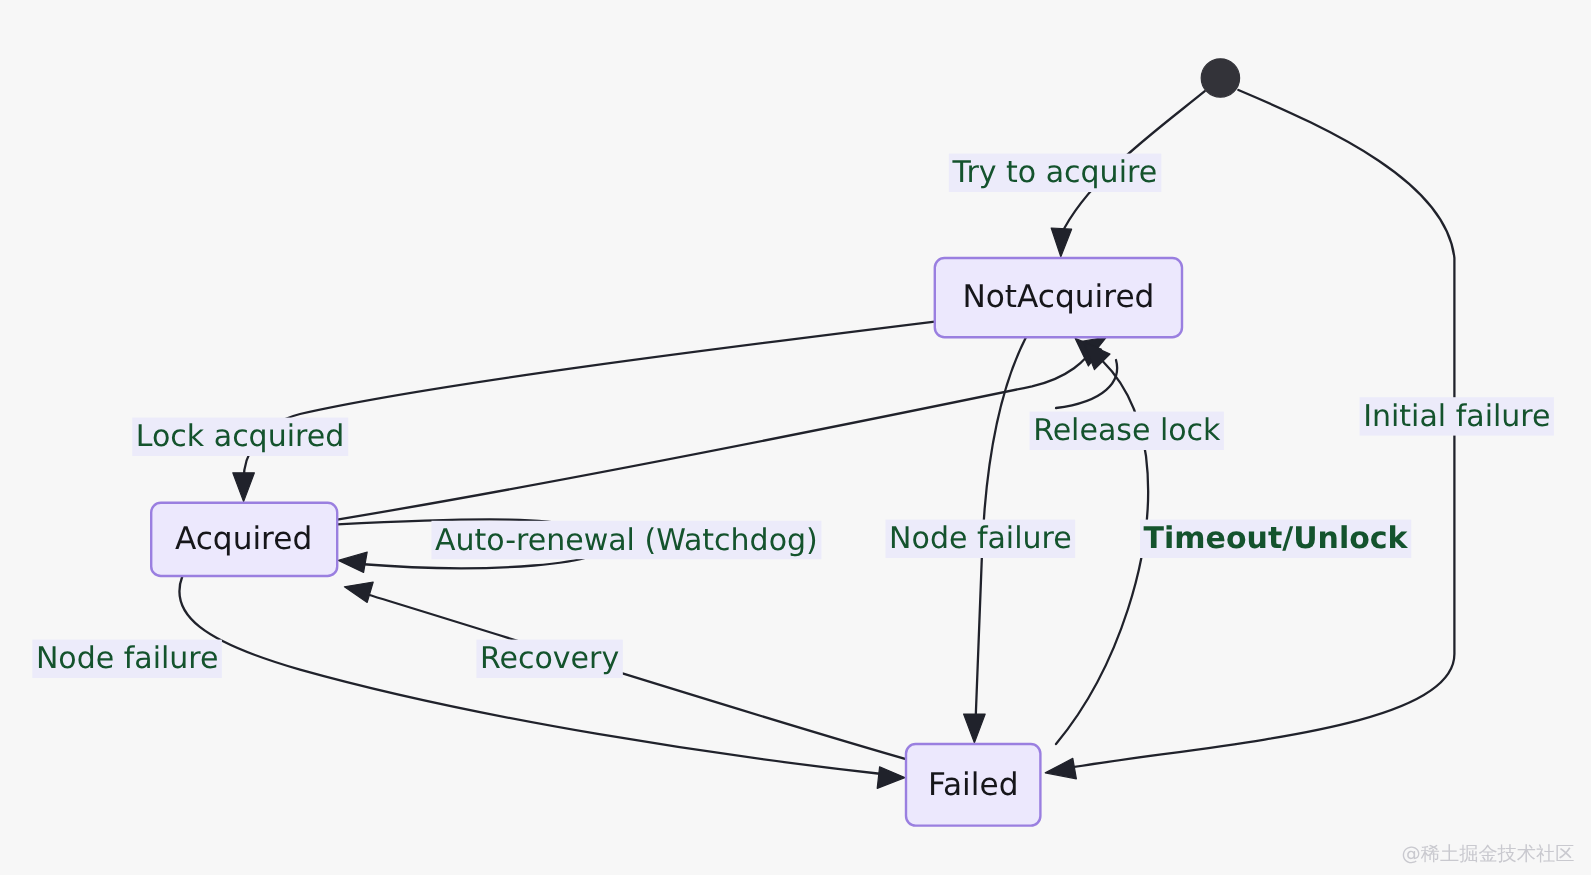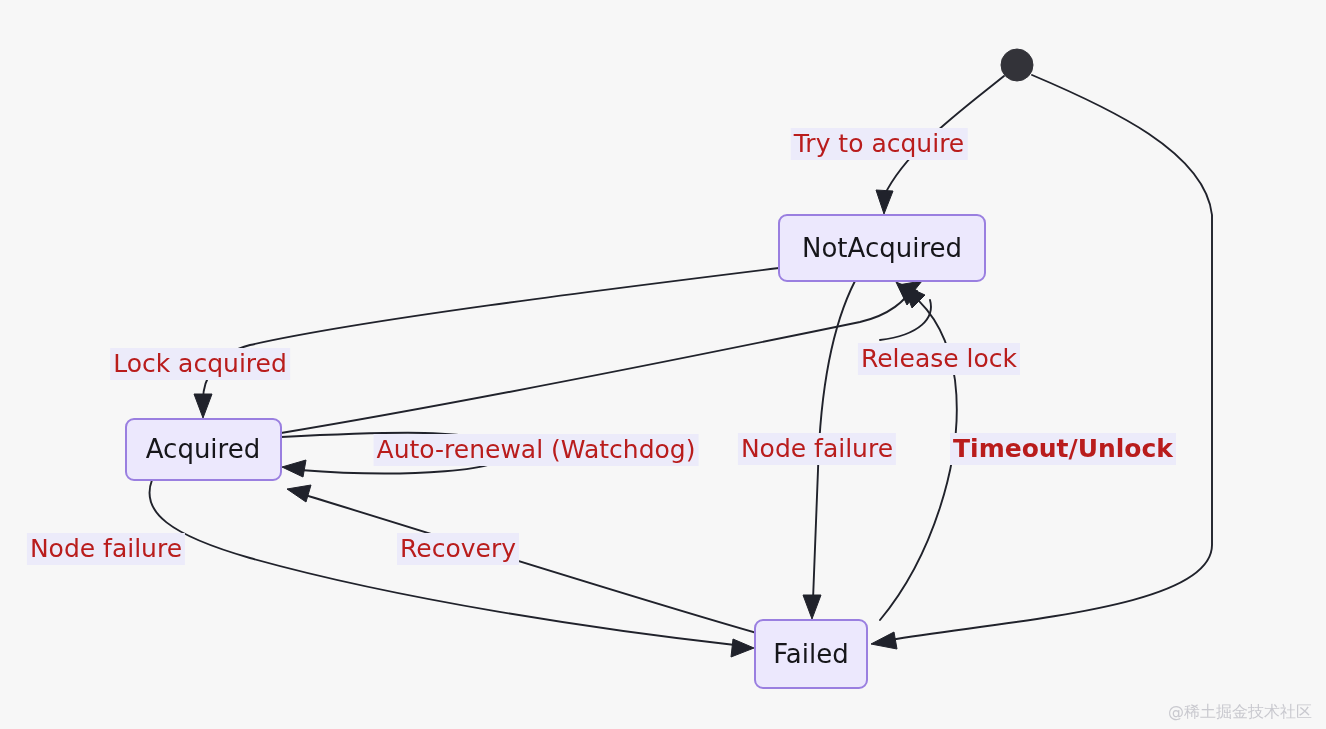--- a/index.html
+++ b/index.html
@@ -55,21 +55,21 @@
     dominant-baseline: middle;
   }
   .start-node-circle {
     fill: #333339;
     stroke: #333339;
     stroke-width: 1px;
   }
   .edge-label-box {
     position: absolute;
     background: #ecebfa;
-    color: #b91c1c;
+    color: #14532d;
     font-family: "DejaVu Sans", "Liberation Sans", sans-serif;
     font-size: 25px;
     line-height: 30px;
     white-space: nowrap;
     padding: 1px 3px;
     transform: translate(-50%, -50%);
   }
   .watermark {
     position: absolute;
     right: 14px;
@@ -161,26 +161,27 @@
 
     <g>
       <rect class="state-box-rect" x="755" y="620" width="112" height="68" rx="8" ry="8"></rect>
       <text class="state-label-text" x="811" y="655">Failed</text>
     </g>
 
   </svg>
 
   <div class="edge-label-box" style="left:879px; top:144px;">Try to acquire</div>
 
+  <div class="edge-label-box" style="left:1214px; top:347px;">Initial failure</div>
 
   <div class="edge-label-box" style="left:200px; top:347px;margin-top:17px;">Lock acquired</div>
 
   <div class="edge-label-box" style="left:817px; top:449px;">Node failure</div>
 
-  <div class="edge-label-box" style="left:536px; top:450px;">Auto-renewal (Watchdog)</div>
+  <div class="edge-label-box" style="left:522px; top:450px;">Auto-renewal (Watchdog)</div>
 
   <div class="edge-label-box" style="left:1063px; top:449px;font-weight:bold;">Timeout/Unlock</div>
 
   <div class="edge-label-box" style="left:106px; top:549px;">Node failure</div>
 
   <div class="edge-label-box" style="left:458px; top:549px;">Recovery</div>
 
   <div class="edge-label-box" style="left:939px; top:347px;margin-top:12px;">Release lock</div>
 
   <div class="watermark">@稀土掘金技术社区</div>

